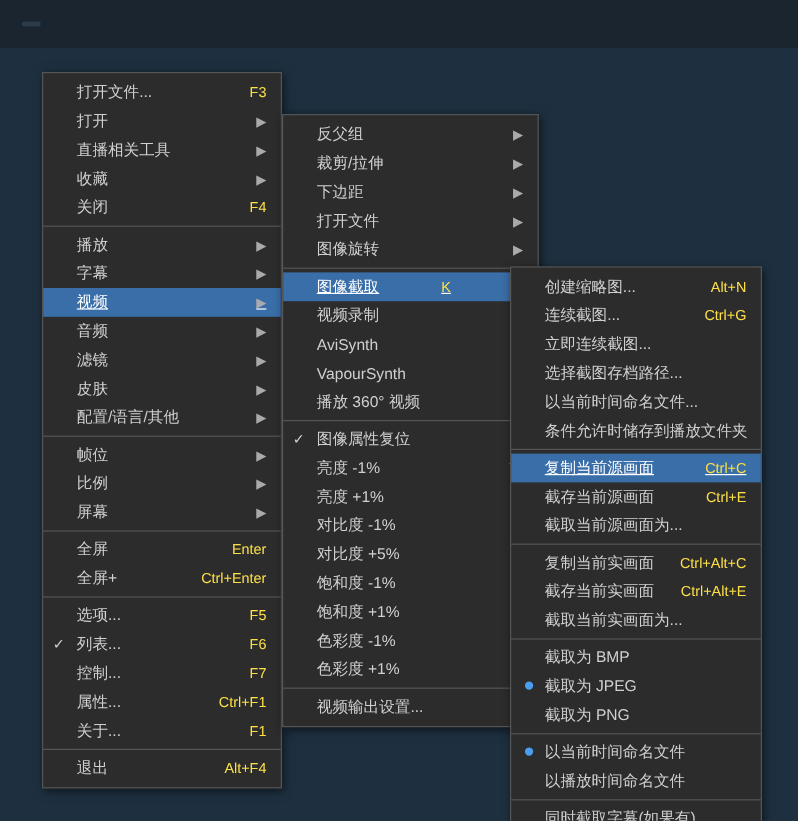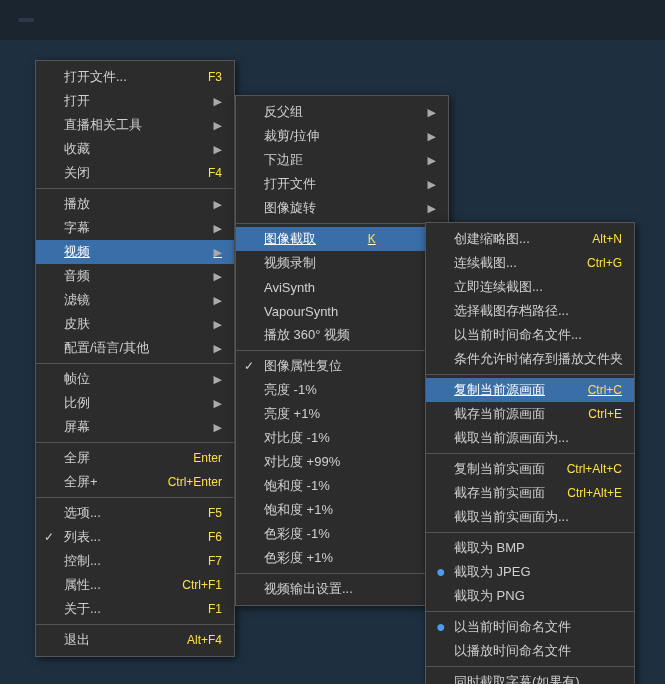--- a/index.html
+++ b/index.html
@@ -298,21 +298,21 @@
     </div>
     <div class="menu-item">
       <span>亮度 +1%</span>
       <span class="shortcut">E</span>
     </div>
     <div class="menu-item">
       <span>对比度 -1%</span>
       <span class="shortcut">R</span>
     </div>
     <div class="menu-item">
-      <span>对比度 +99%</span>
+      <span>对比度 +5%</span>
       <span class="shortcut">T</span>
     </div>
     <div class="menu-item">
       <span>饱和度 -1%</span>
       <span class="shortcut">Y</span>
     </div>
     <div class="menu-item">
       <span>饱和度 +1%</span>
       <span class="shortcut">U</span>
     </div>

